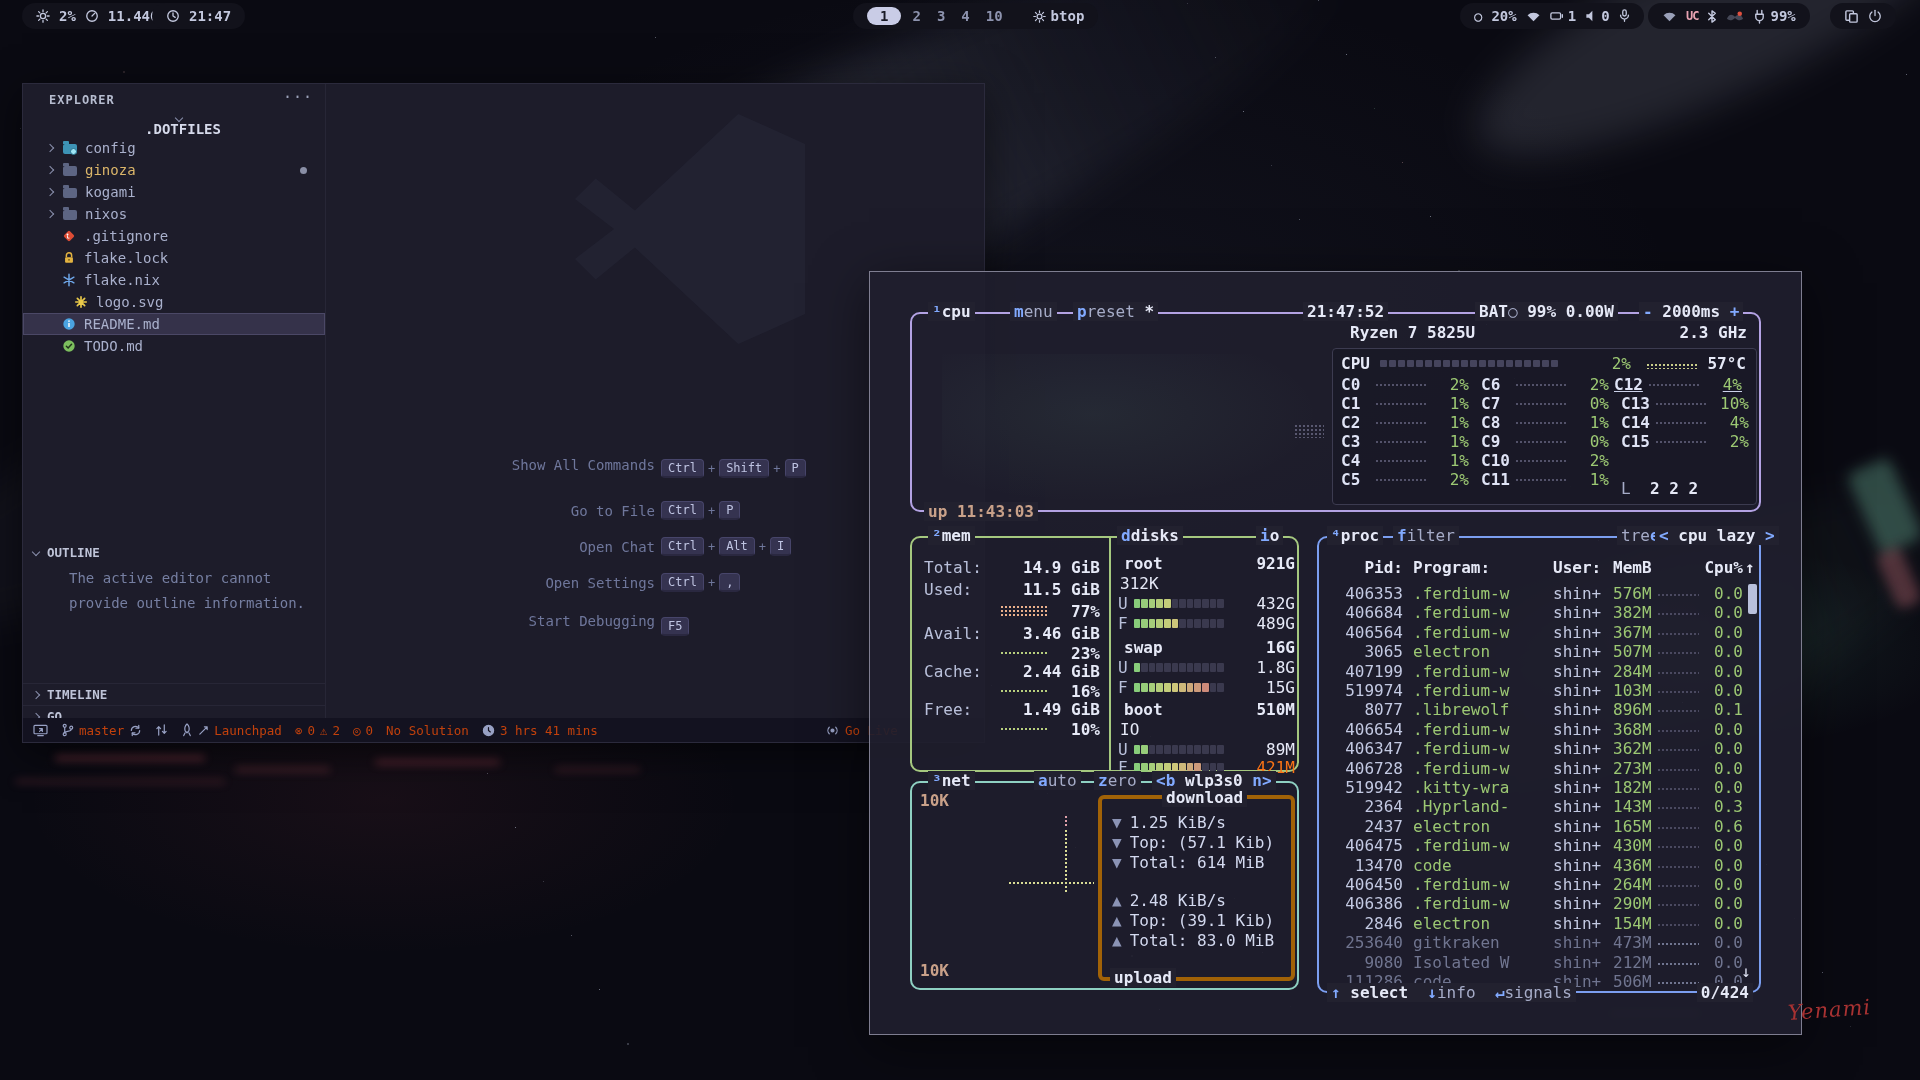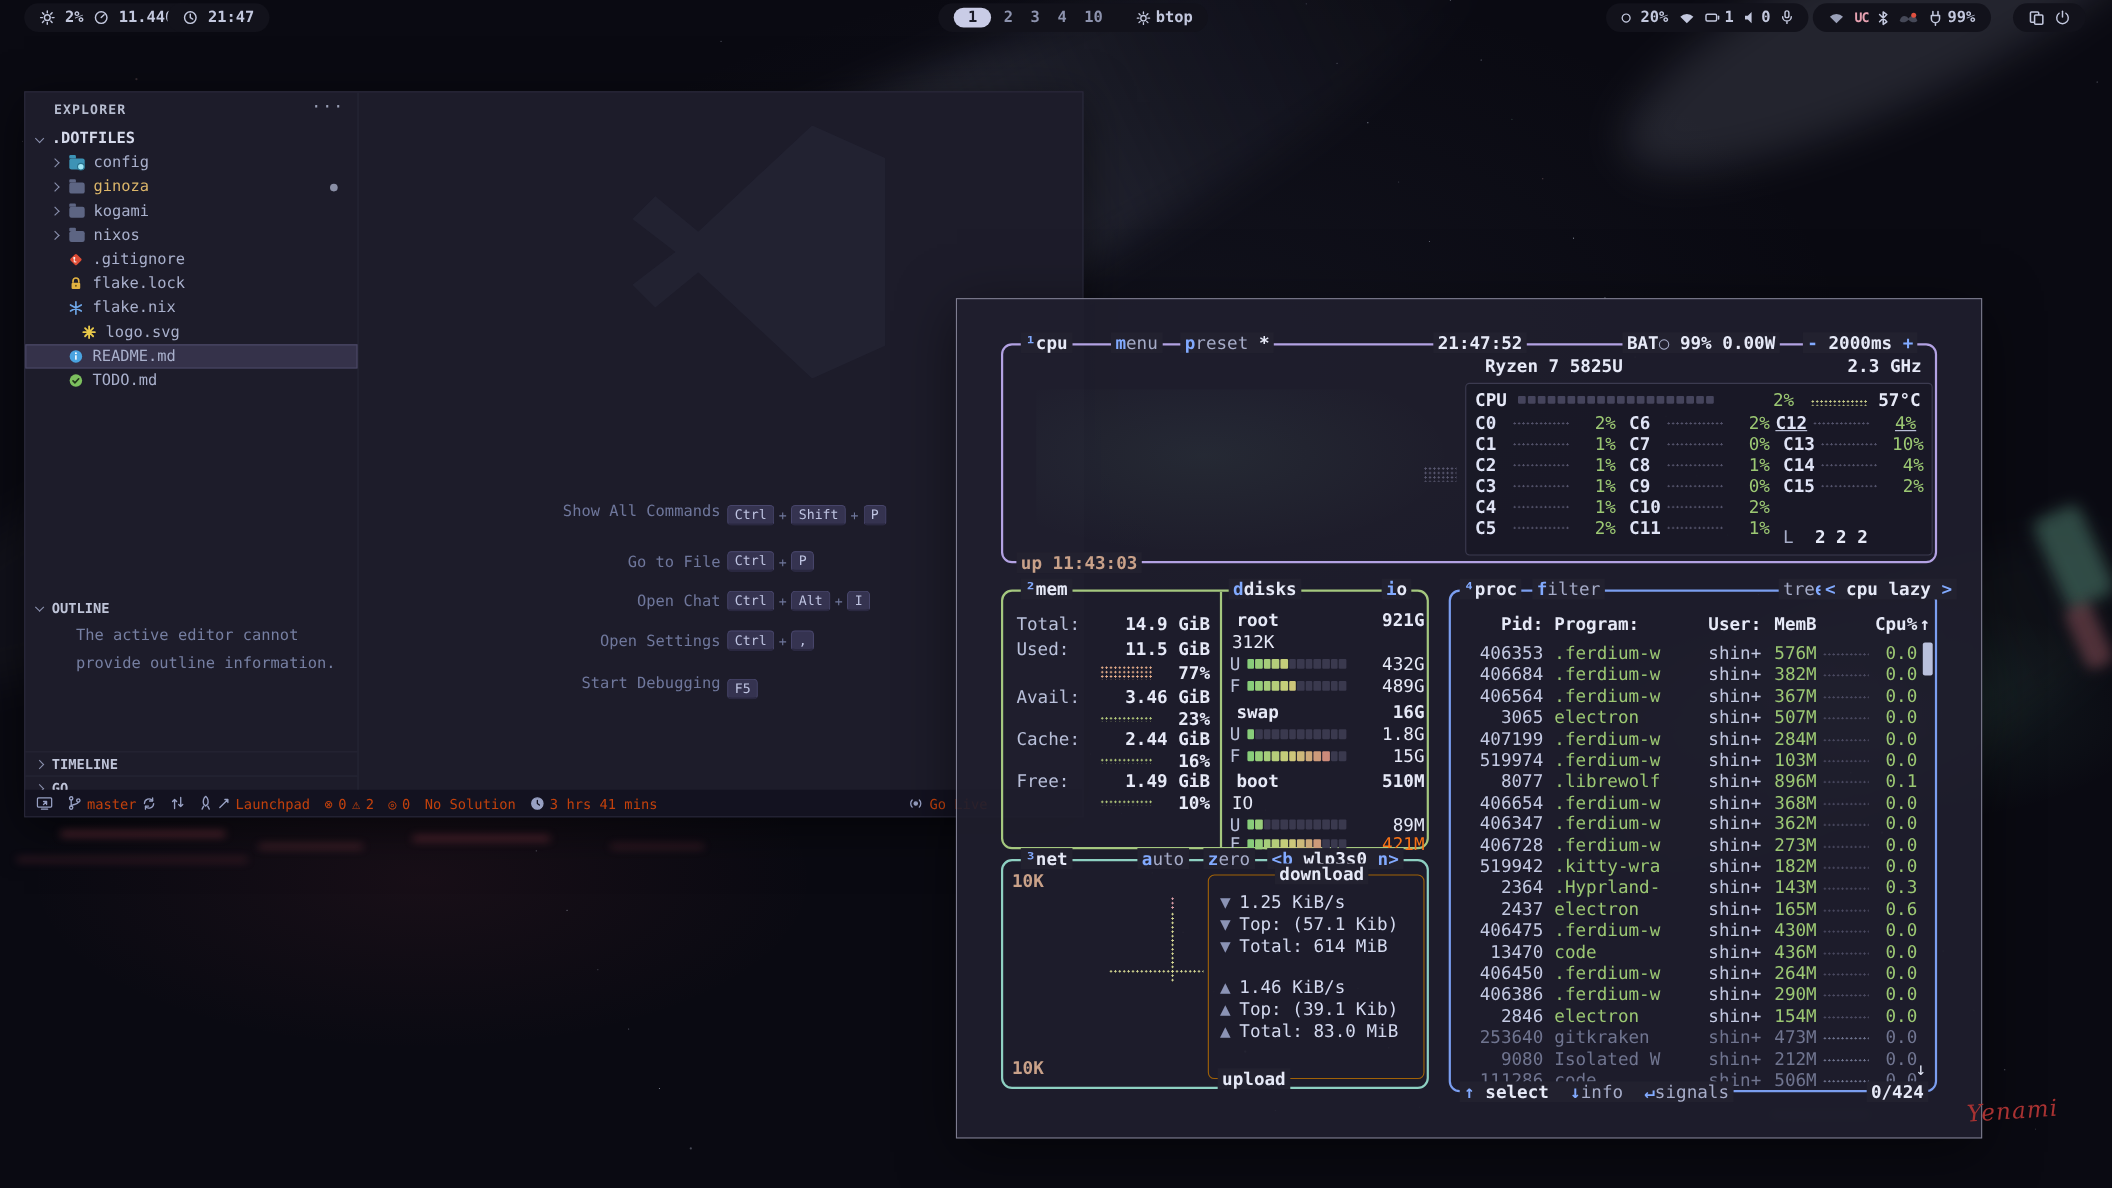--- a/index.html
+++ b/index.html
@@ -318,21 +318,21 @@
           </g>
         </svg>
     </div>
   </div>
 
   <div id="vscode">
     <div id="sidebar">
       <div class="exp-h">EXPLORER</div>
       <div class="exp-menu">···</div>
       <div id="file-tree">
-          <div class="trow" style="padding-left: 10px;">
+          <div class="trow" style="padding-left: 10px; flex-direction: column;">
             <span class="chev down"></span>
             <span class="lbl" style="color: rgb(214, 218, 235); font-weight: 700;">.DOTFILES</span>
           </div>
           <div class="trow" style="padding-left: 24px;">
             <span class="chev right" style="margin-right: 9px;"></span>
             <span class="ficon">
               <span class="folder config"></span>
             </span>
             <span class="lbl">config</span>
           </div>
@@ -856,40 +856,40 @@
     <div class="bbox" id="net-box" style="--c:#8ed0c2;left:40px;top:509px;width:389px;height:209px;">
       <span class="btl" style="left:16px;"><span class="kblue">³</span><span class="wt">net</span></span>
       <span class="btl" style="left:122px;"><span class="kblue">a</span><span class="gry">uto</span></span>
       <span class="btl" style="left:182px;"><span class="kblue">z</span><span class="gry">ero</span></span>
       <span class="btl" style="left:240px;"><span class="kblue">&lt;b</span> <span class="wt">wlp3s0</span> <span class="kblue">n&gt;</span></span>
       <span class="tan" style="position:absolute;left:8px;top:8px;">10K</span>
       <span class="tan" style="position:absolute;left:8px;top:178px;">10K</span>
       <span class="dots" style="position:absolute;left:152px;top:32px;width:4px;height:12px;color:#e0a0aa;"></span>
       <span class="dots" style="position:absolute;left:152px;top:46px;width:4px;height:64px;color:#d9dc95;"></span>
       <span class="dots" style="position:absolute;left:96px;top:98px;width:86px;height:4px;color:#d9dc95;"></span>
-      <div style="position:absolute;left:186px;top:12px;width:197px;height:186px;border:1px solid #a16207;border-radius:6px;box-sizing:border-box;">
+      <div style="position:absolute;left:186px;top:12px;width:197px;height:186px;border:4px solid #a16207;border-radius:6px;box-sizing:border-box;">
         <span class="btl" style="left:60px;top:-11px;background:#22212f;"><span class="wt">download</span></span>
         <div id="net-down">
             <div class="nrow" style="top: 14px;">
               <span class="ar">▼</span>
               <span>1.25 KiB/s</span>
             </div>
             <div class="nrow" style="top: 34px;">
               <span class="ar">▼</span>
               <span>Top: (57.1 Kib)</span>
             </div>
             <div class="nrow" style="top: 54px;">
               <span class="ar">▼</span>
               <span>Total:  614 MiB</span>
             </div>
           </div>
         <div id="net-up">
             <div class="nrow" style="top: 92px;">
               <span class="ar">▲</span>
-              <span>1.46 KiB/s</span>
+              <span>2.48 KiB/s</span>
             </div>
             <div class="nrow" style="top: 112px;">
               <span class="ar">▲</span>
               <span>Top: (39.1 Kib)</span>
             </div>
             <div class="nrow" style="top: 132px;">
               <span class="ar">▲</span>
               <span>Total: 83.0 MiB</span>
             </div>
           </div>

